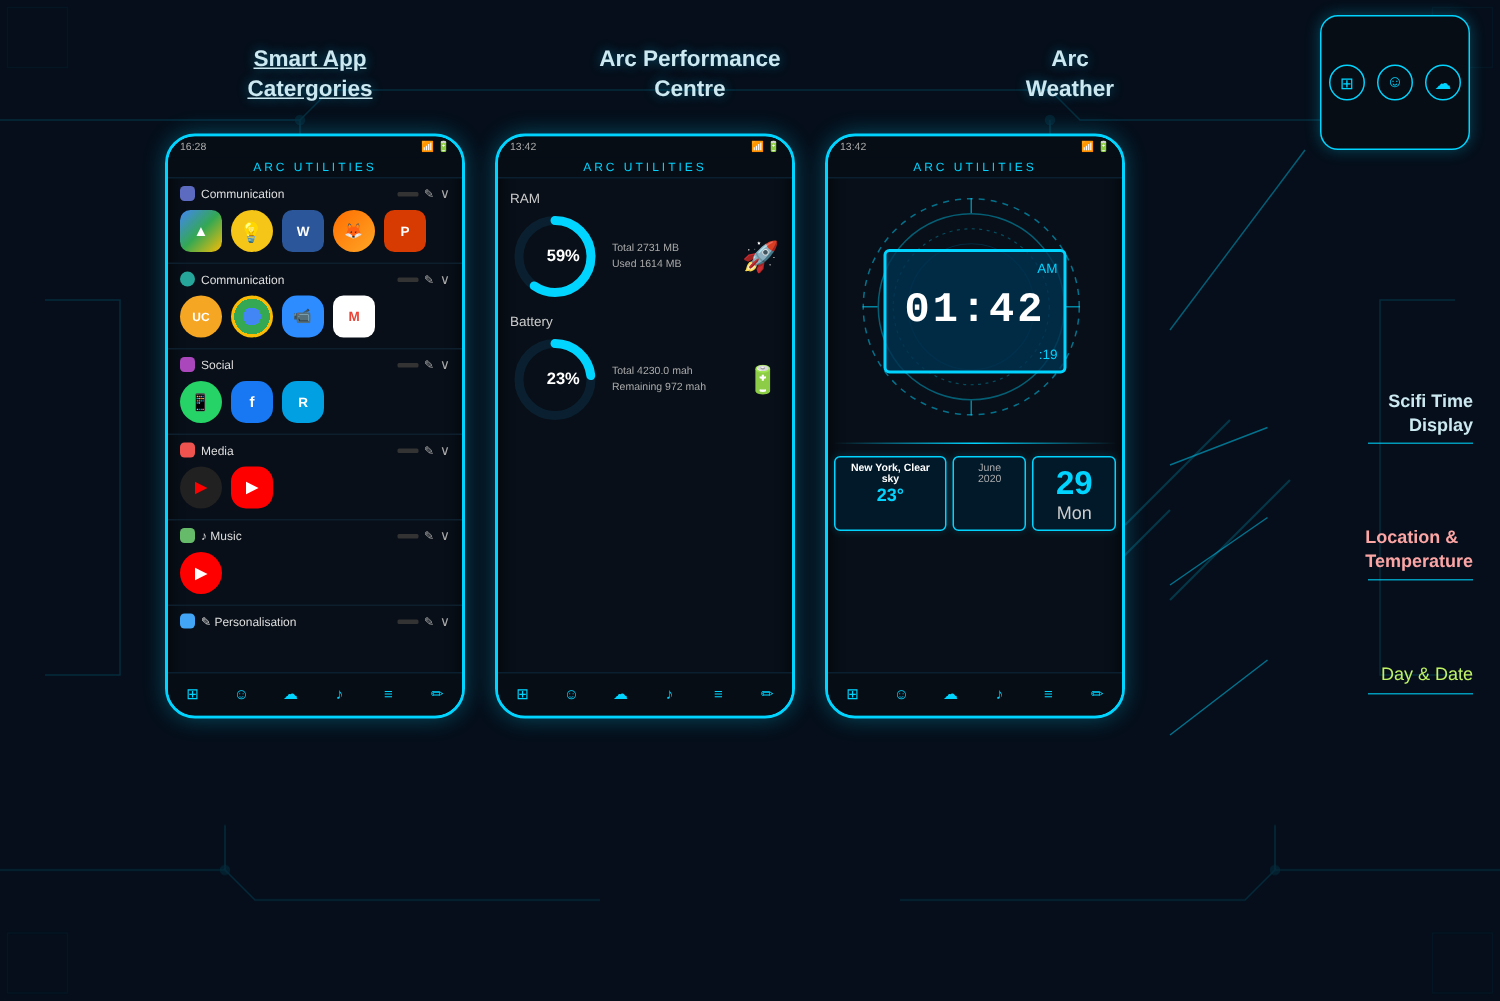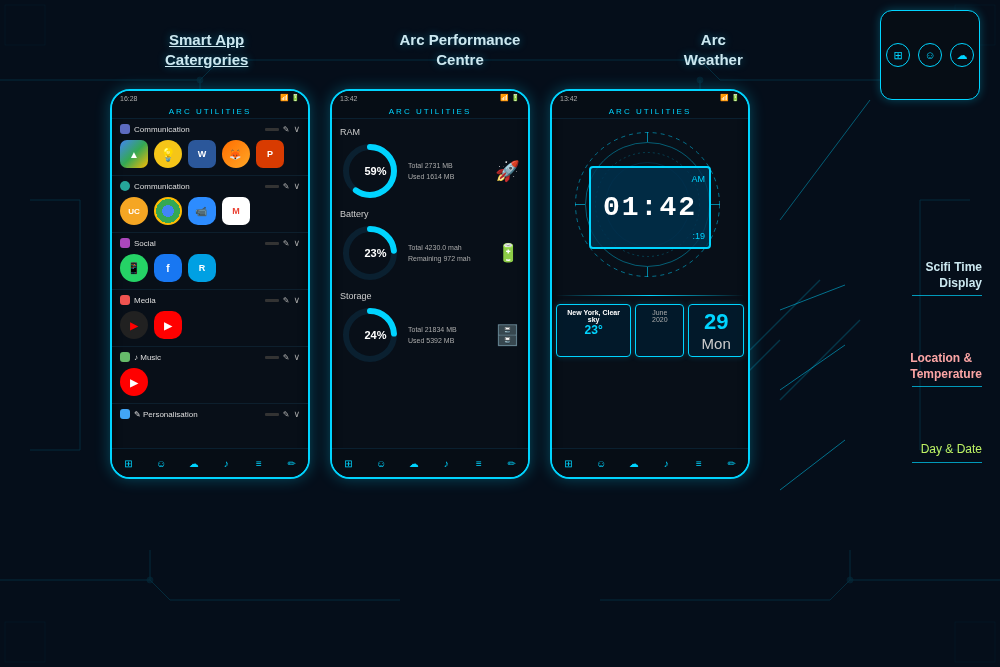--- a/index.html
+++ b/index.html
@@ -329,21 +329,21 @@
       font-weight: bold;
     }
 
     .weather-date-num {
       font-size: 22px;
       font-weight: bold;
       color: #00d4ff;
     }
 
     .weather-day {
-      font-size: 15px;
+      font-size: 12px;
       color: #ccc;
     }
 
     .annotation {
       text-align: right;
       color: #cce8f0;
       font-size: 12px;
       font-weight: 600;
       line-height: 1.3;
     }
@@ -612,37 +612,20 @@
               <div class="gauge-center-text">23%</div>
             </div>
             <div class="perf-details">
               <div>Total 4230.0 mah</div>
               <div>Remaining 972 mah</div>
             </div>
             <div class="battery-icon-ph">🔋</div>
           </div>
         </div>
 
-        <div class="perf-section">
-          <div class="perf-label">Storage</div>
-          <div class="perf-row">
-            <div class="circular-gauge">
-              <svg width="60" height="60" viewBox="0 0 60 60">
-                <circle cx="30" cy="30" r="24" fill="none" stroke="#0a2030" stroke-width="6"></circle>
-                <circle cx="30" cy="30" r="24" fill="none" stroke="#00d4ff" stroke-width="6" stroke-dasharray="36 151" stroke-dashoffset="0" stroke-linecap="round"></circle>
-              </svg>
-              <div class="gauge-center-text">24%</div>
-            </div>
-            <div class="perf-details">
-              <div>Total 21834 MB</div>
-              <div>Used 5392 MB</div>
-            </div>
-            <div class="storage-icon">🗄️</div>
-          </div>
-        </div>
       </div>
 
       <div class="phone-bottom-nav">
         <div class="nav-icon">⊞</div>
         <div class="nav-icon">☺</div>
         <div class="nav-icon">☁</div>
         <div class="nav-icon">♪</div>
         <div class="nav-icon">≡</div>
         <div class="nav-icon">✏</div>
       </div>

